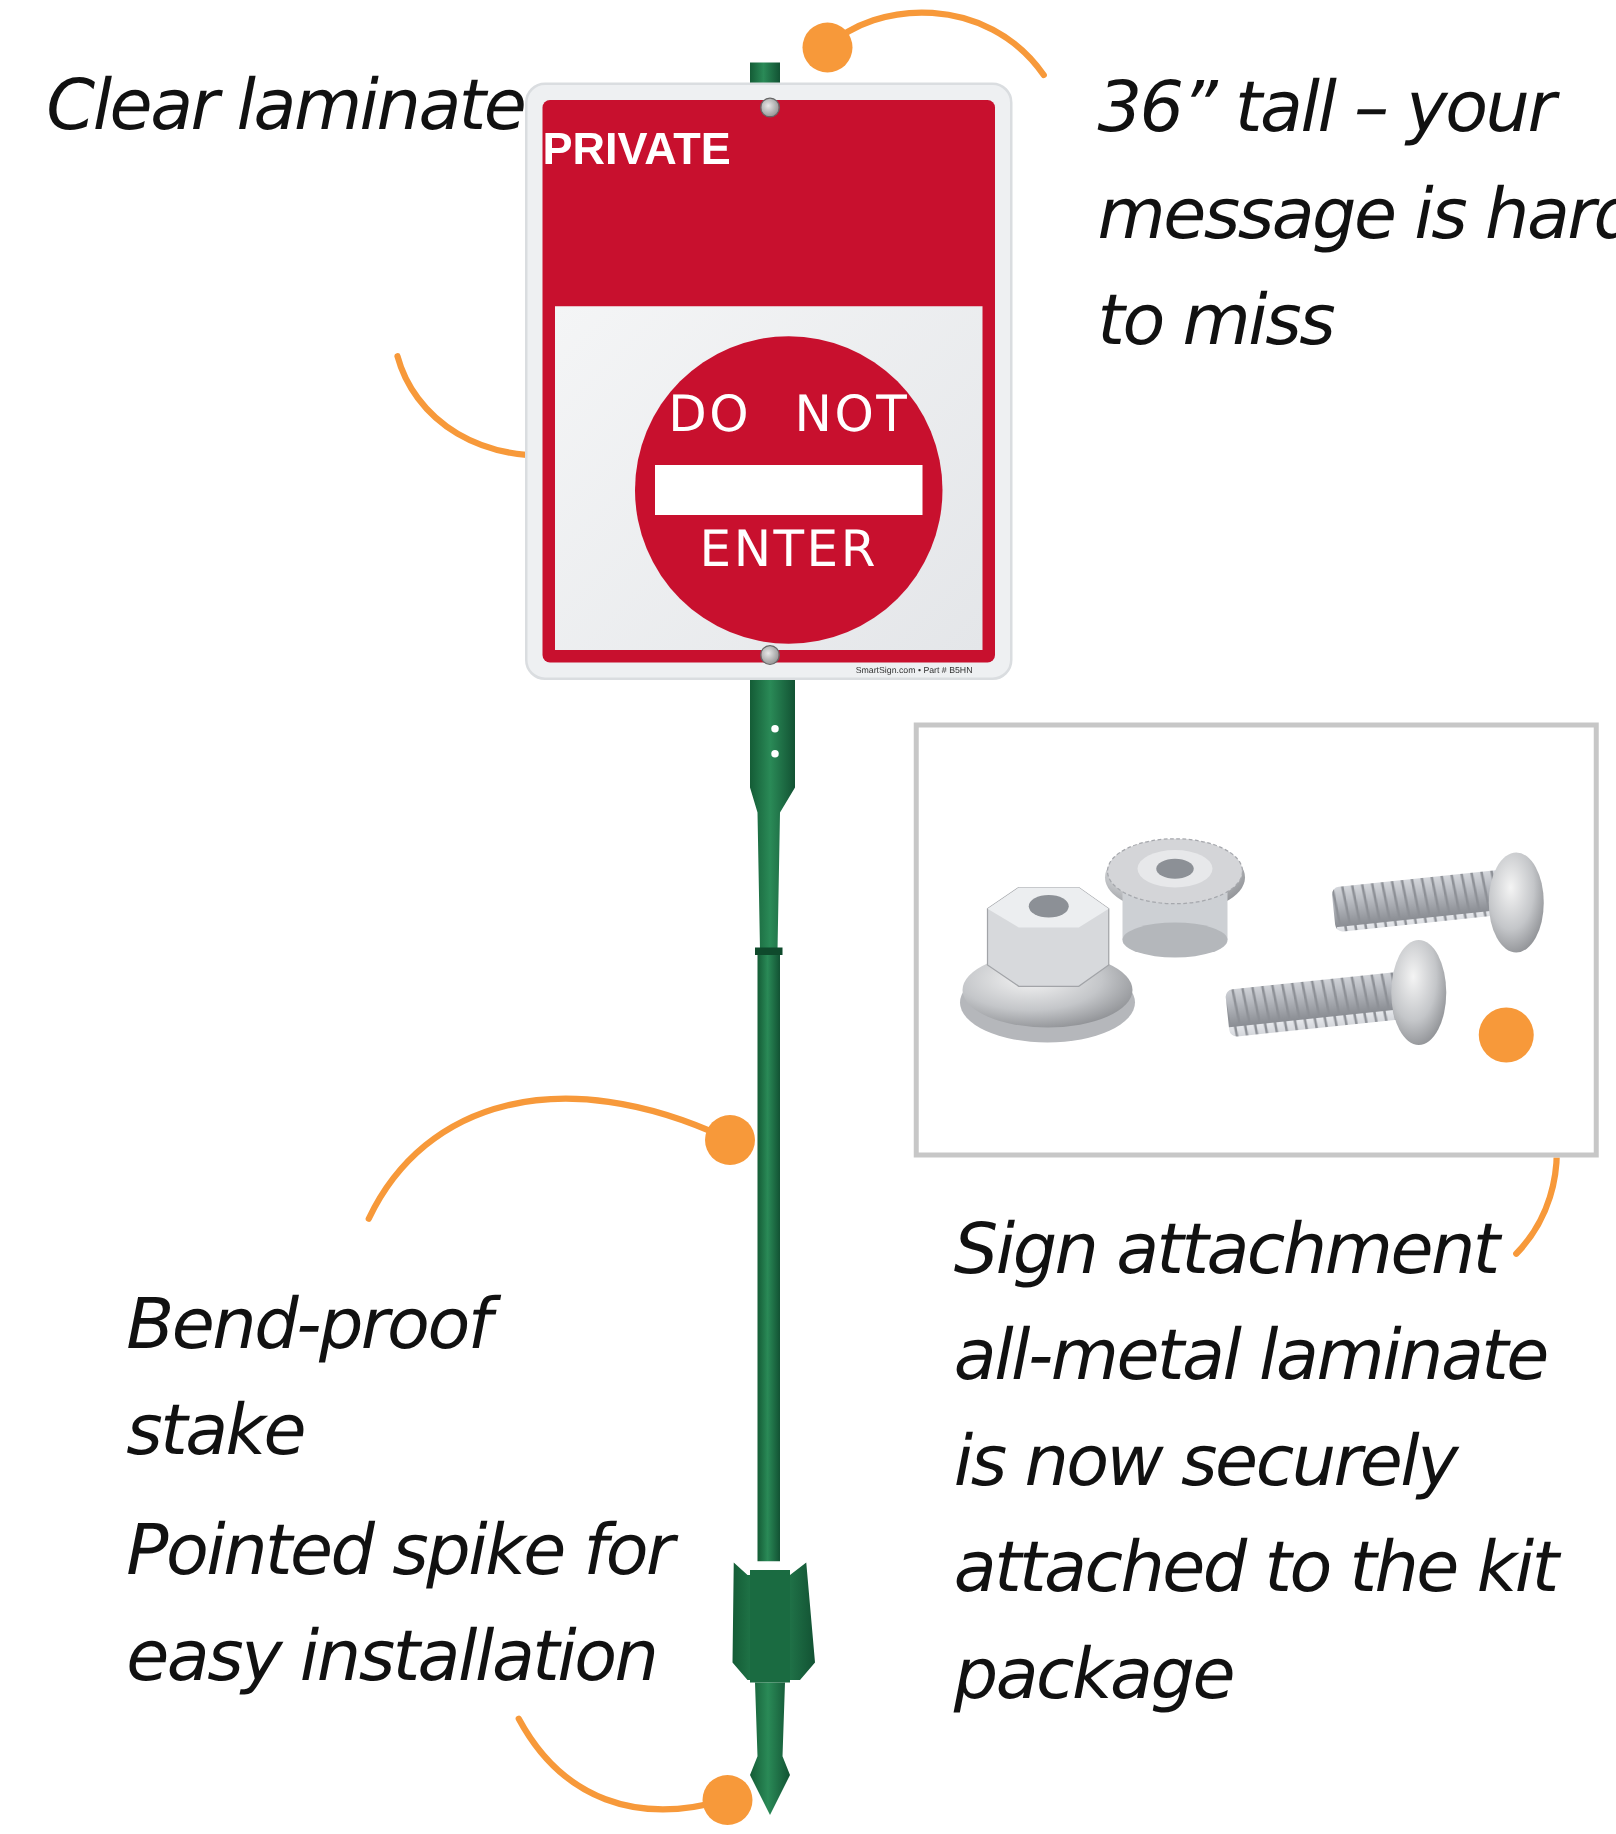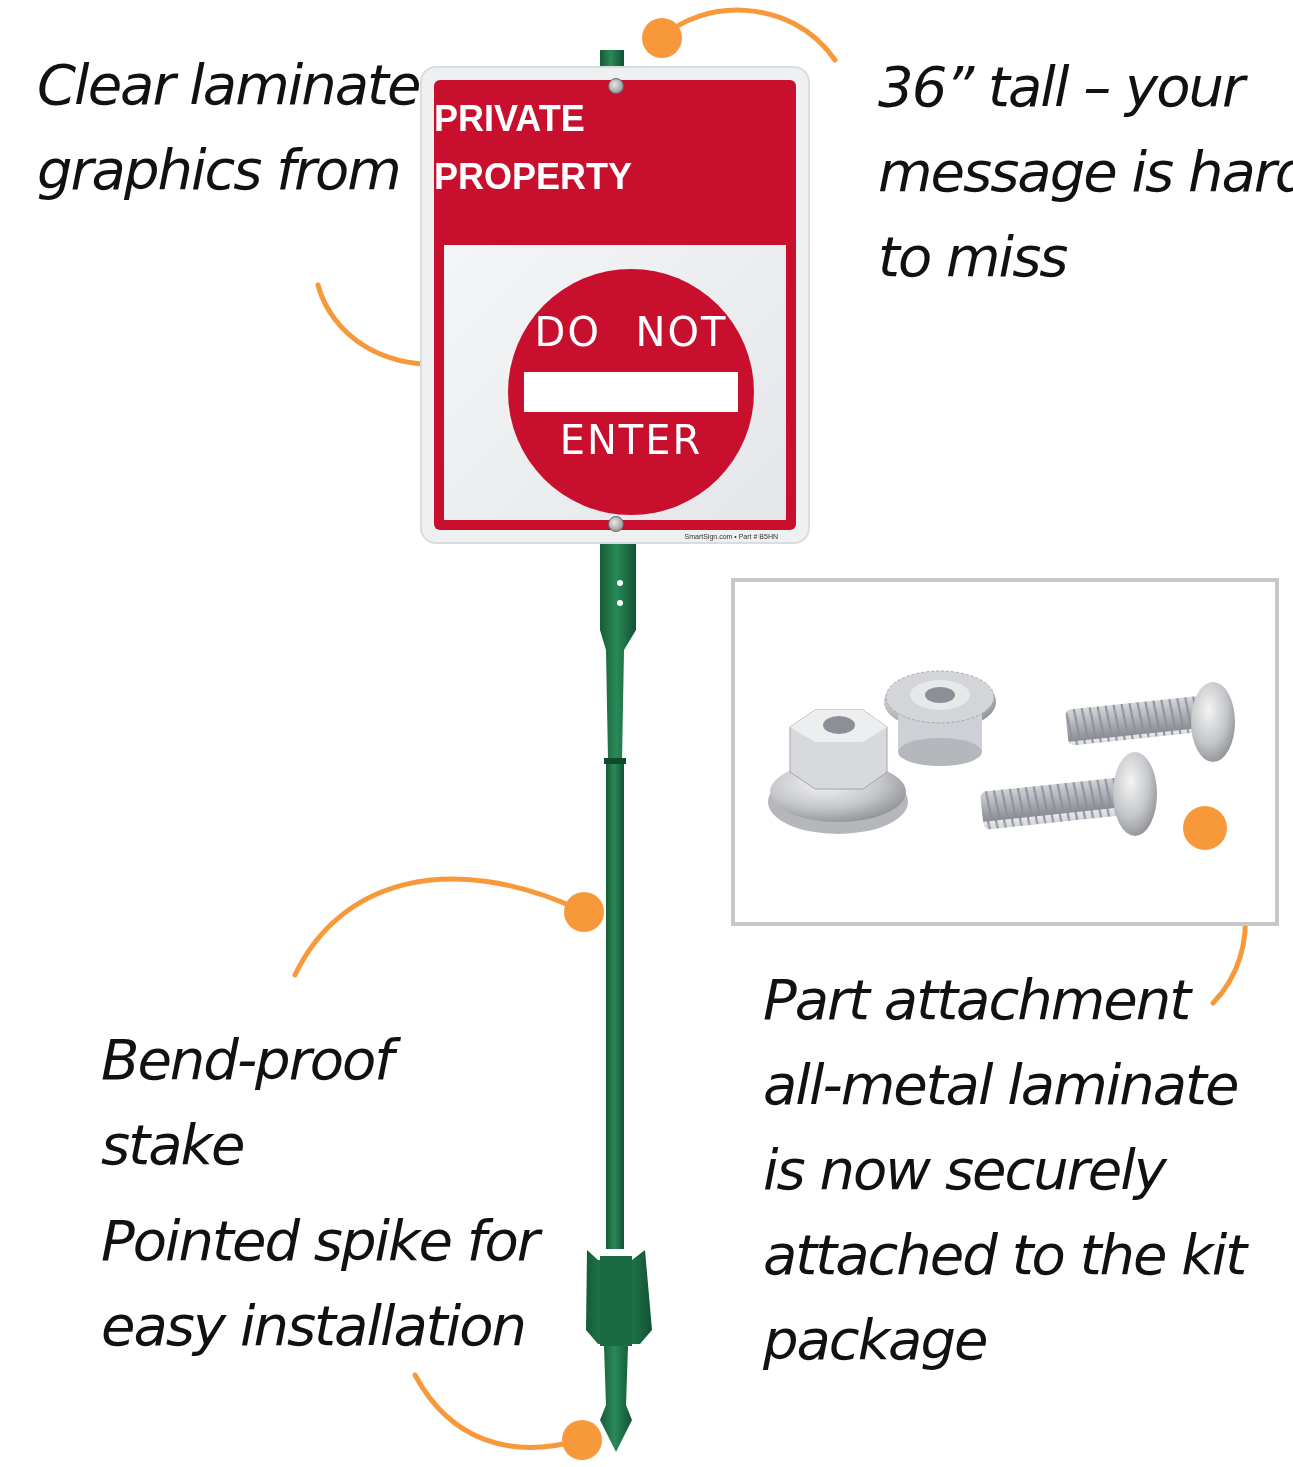--- a/index.html
+++ b/index.html
@@ -95,21 +95,20 @@
     <circle cx="482" cy="360" r="20"></circle>
     <circle cx="584" cy="912" r="20"></circle>
     <circle cx="582" cy="1440" r="20"></circle>
   </g>
 </svg>
 
 <div class="sign">
   <div class="sign-red">
     <div class="sign-top">
       <div>PRIVATE</div>
-      <div>PROPERTY</div>
     </div>
     <div class="sign-panel">
       <div class="dne">
         <div class="dne-top">DO NOT</div>
         <div class="dne-bar"></div>
         <div class="dne-bot">ENTER</div>
       </div>
     </div>
   </div>
   <div class="sign-foot">SmartSign.com • Part # B5HN</div>
@@ -146,38 +145,37 @@
       <rect x="245" y="210" width="150" height="38" rx="6" fill="url(#threads)" transform="rotate(-6 245 210)"></rect>
       <ellipse cx="400" cy="212" rx="22" ry="42" fill="url(#metal)"></ellipse>
     </g>
 
     <circle cx="470" cy="246" r="22" fill="#f7993a"></circle>
   </svg>
 </div>
 
 <div class="callout" style="left:4px; top:42px;">
   <span class="ln">Clear laminate</span>
-  <span class="ln">graphics from</span>
 </div>
 
 <div class="callout" style="left:845px; top:44px;">
   <span class="ln">36” tall – your</span>
   <span class="ln">message is hard</span>
   <span class="ln">to miss</span>
 </div>
 
 <div class="callout" style="left:68px; top:1017px;">
   <span class="ln">Bend-proof</span>
   <span class="ln">stake</span>
 </div>
 
 <div class="callout" style="left:68px; top:1198px;">
   <span class="ln">Pointed spike for</span>
   <span class="ln">easy installation</span>
 </div>
 
 <div class="callout" style="left:730px; top:957px;">
-  <span class="ln">Part attachment</span>
+  <span class="ln">Sign attachment</span>
   <span class="ln">all-metal laminate</span>
   <span class="ln">is now securely</span>
   <span class="ln">attached to the kit</span>
   <span class="ln">package</span>
 </div>
 
 </body></html>

